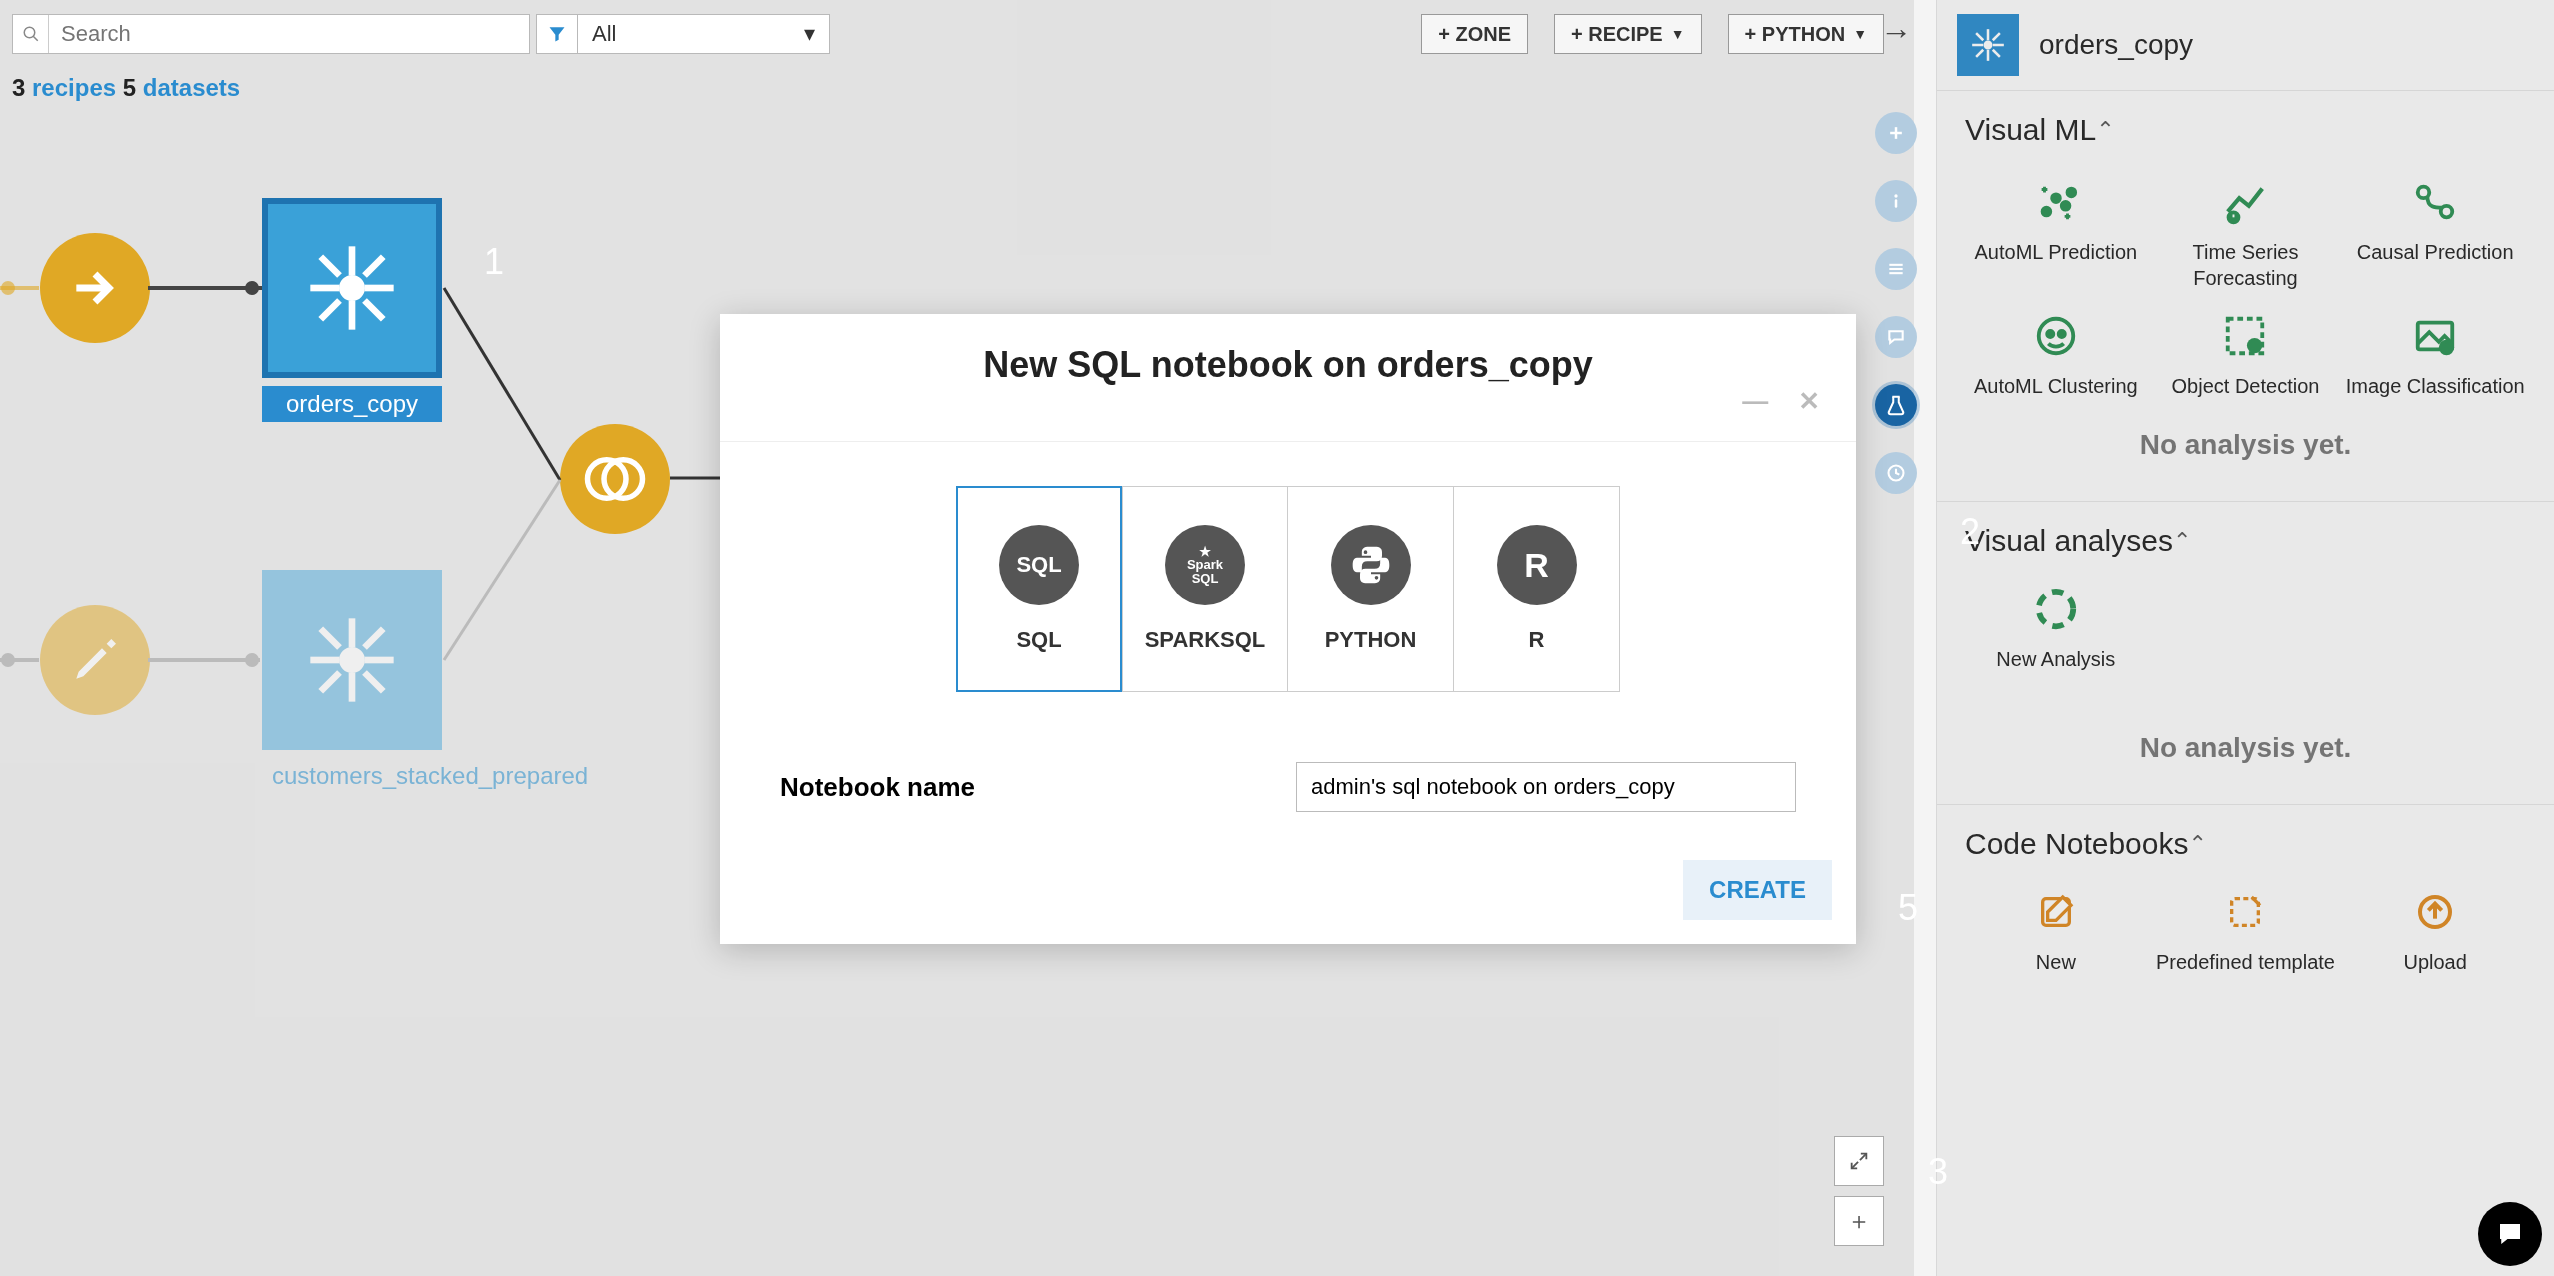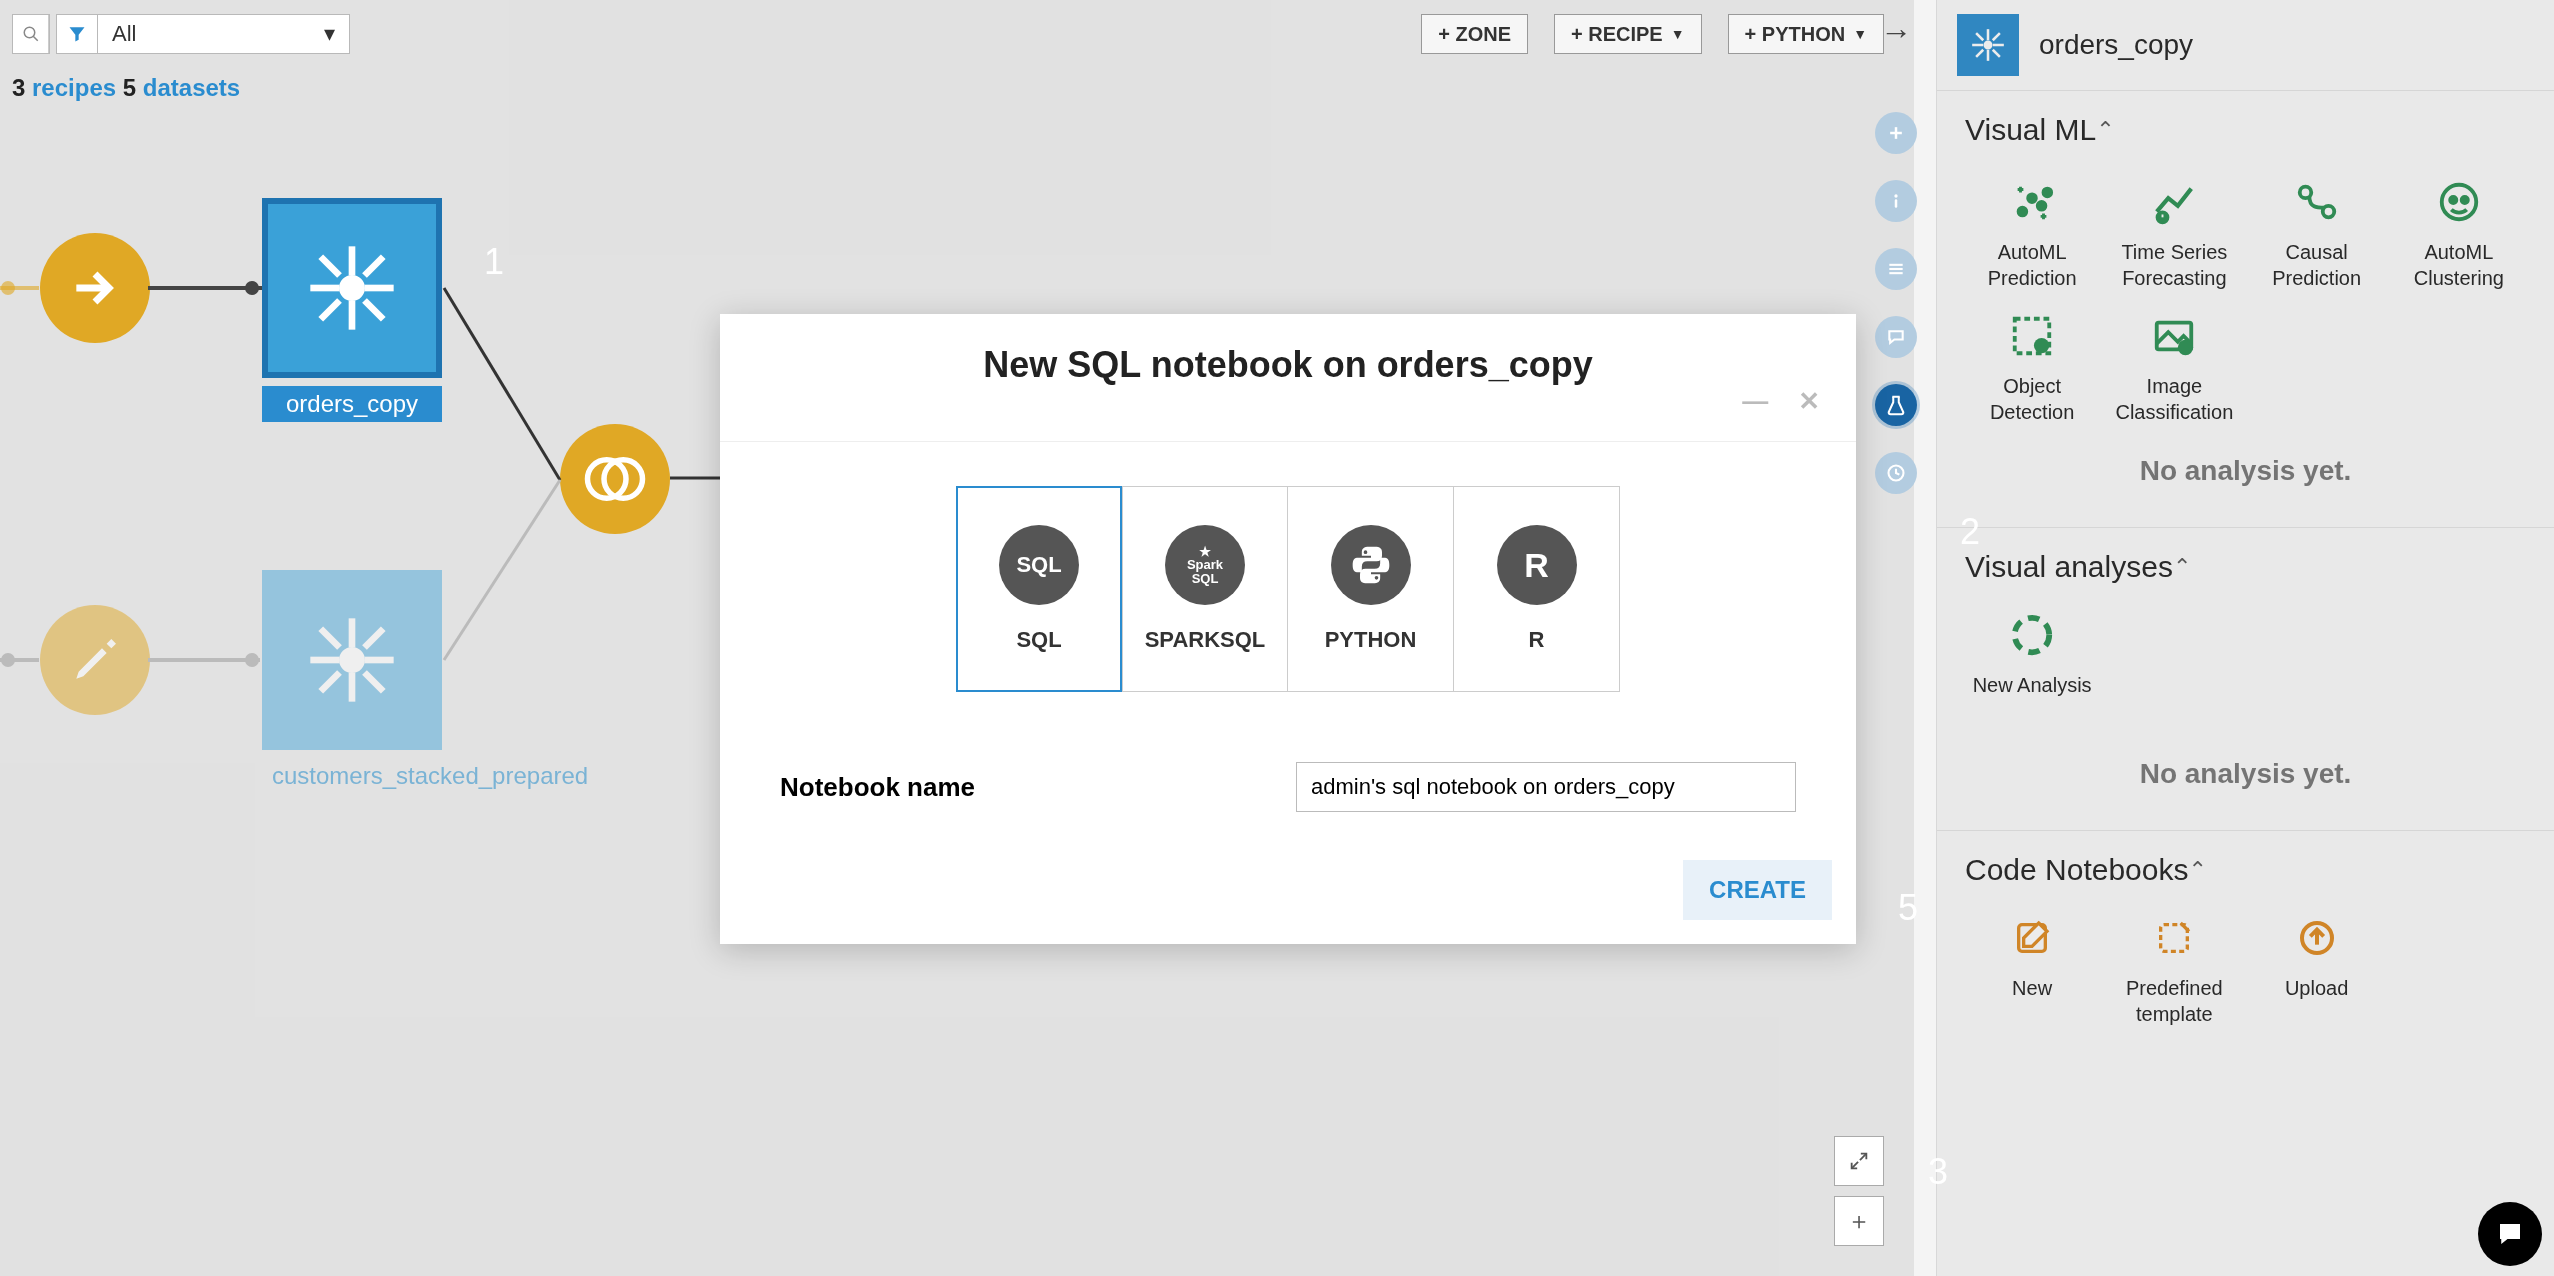--- a/index.html
+++ b/index.html
@@ -369,21 +369,21 @@
       font-size: 30px;
       font-weight: 500;
       color: #222;
     }
     .chev {
       color: #555;
       font-size: 22px;
     }
     .grid3 {
       display: grid;
-      grid-template-columns: repeat(4, 1fr);
+      grid-template-columns: repeat(3, 1fr);
       gap: 18px 8px;
       margin-top: 28px;
     }
     .ml-item {
       display: flex;
       flex-direction: column;
       align-items: center;
       gap: 10px;
       cursor: pointer;
     }
@@ -448,20 +448,21 @@
   <div class="dim-overlay"></div>
 
   <div class="topbar">
     <div class="search-wrap">
       <div class="search-icon">
         <svg width="18" height="18" viewBox="0 0 24 24" fill="none" stroke="currentColor" stroke-width="2">
             <circle cx="10" cy="10" r="7"></circle>
             <line x1="21" y1="21" x2="15" y2="15"></line>
           </svg>
       </div>
+      <input class="search-input" placeholder="Search" style="">
     </div>
     <div class="filter-btn">
       <svg width="20" height="20" viewBox="0 0 24 24" fill="currentColor">
           <path d="M3 4h18l-7 9v6l-4 2v-8z"></path>
         </svg>
     </div>
     <div class="filter-select">
       <span>All</span>
       <span>▾</span>
     </div>

